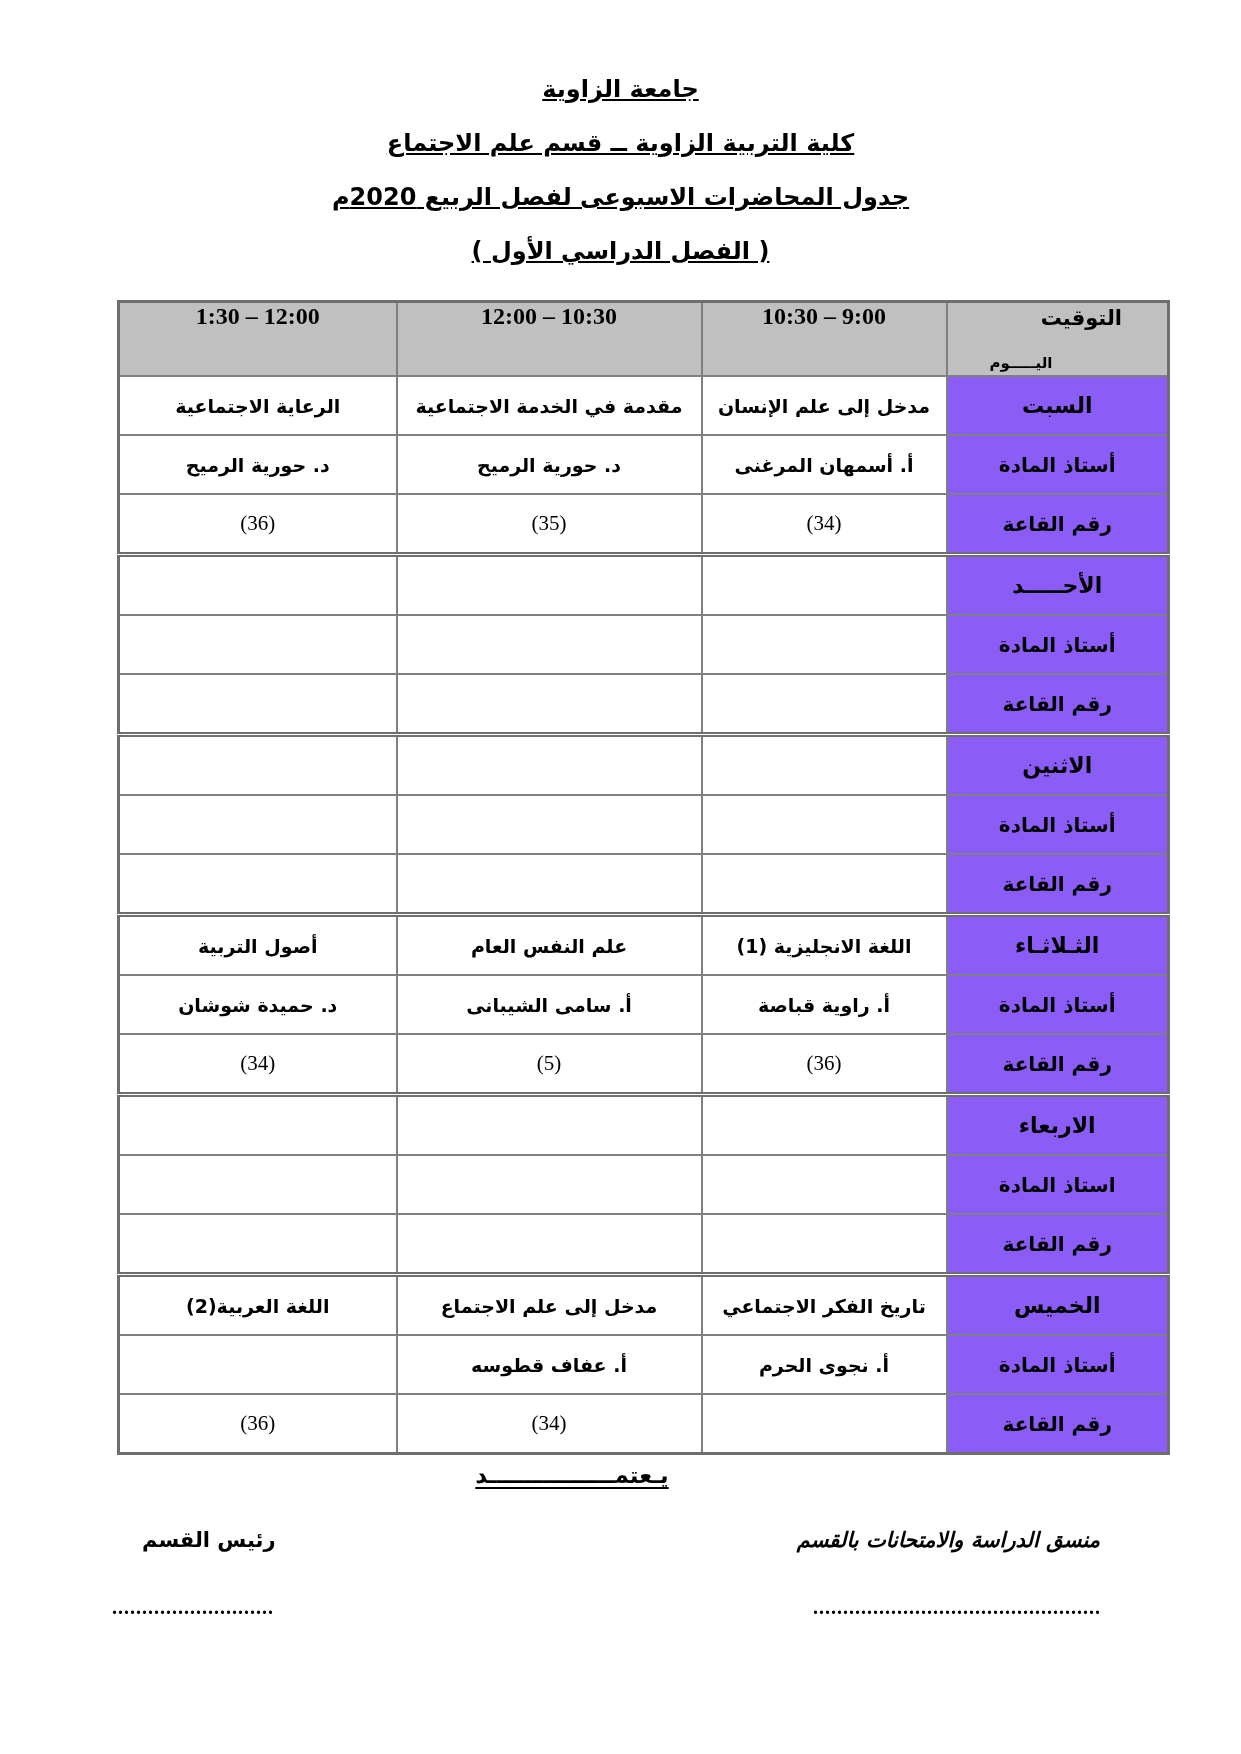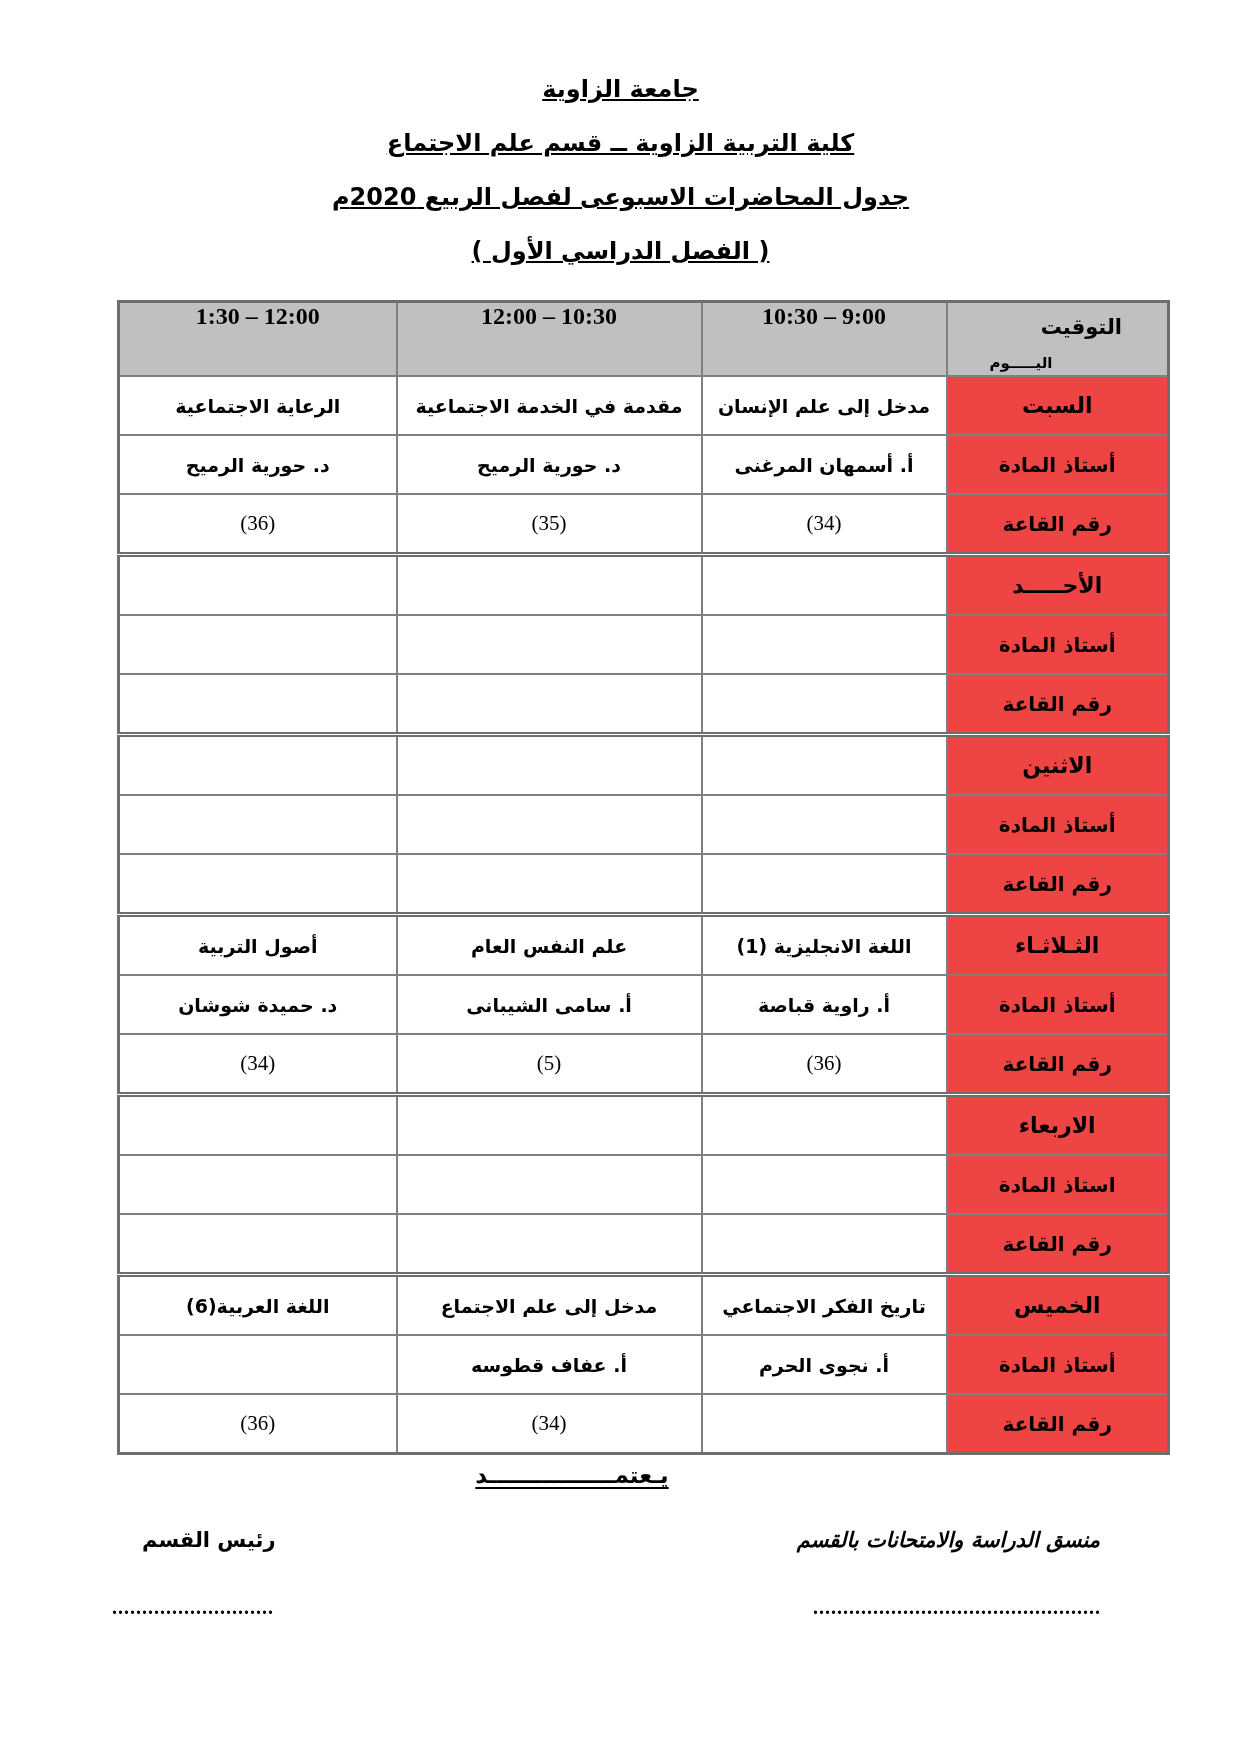--- a/index.html
+++ b/index.html
@@ -25,25 +25,25 @@
     font-family:"Liberation Serif", serif; font-weight:bold; font-size:24px;
     text-align:center; vertical-align:top; padding-top:8px;
     border-bottom:3px solid #6e6e6e;
   }
   td.corner {
     position:relative; border-bottom:3px solid #6e6e6e;
     background-image:linear-gradient(to top left,
        transparent calc(50% - 2px), #8a8a8a calc(50% - 1px),
        #e8e8e8 50%, #8a8a8a calc(50% + 1px), transparent calc(50% + 2px));
   }
-  .corner-top   { position:absolute; top:12px;  right:45px; font-weight:bold; font-size:21px; }
+  .corner-top   { position:absolute; top:3px;  right:45px; font-weight:bold; font-size:21px; }
   .corner-bottom{ position:absolute; bottom:3px; left:14px; font-weight:bold; font-size:15px;margin-left:28px; }
 
   td.lbl {
-    background:#ef4444; font-weight:bold; font-size:20px;
+    background:#8b5cf6; font-weight:bold; font-size:20px;
     text-align:center; border-left:5px double #6e6e6e;
   }
   td.day { font-size:22px; }
   tr.r td { height:57px; }
   tr.group-start td { border-top:5px double #6e6e6e; }
   td.cell { background:#ffffff; text-align:center; font-weight:bold; font-size:19px; }
   td.room { font-family:"Liberation Serif", serif; font-weight:normal; font-size:21px; }
 
   
   .approve {
@@ -182,21 +182,21 @@
       <td class="lbl">رقم القاعة</td>
       <td class="cell room"></td>
       <td class="cell room"></td>
       <td class="cell room"></td>
     </tr>
 
     <tr class="r group-start">
       <td class="lbl day">الخميس</td>
       <td class="cell">تاريخ الفكر الاجتماعي</td>
       <td class="cell">مدخل إلى علم الاجتماع</td>
-      <td class="cell">اللغة العربية(6)</td>
+      <td class="cell">اللغة العربية(2)</td>
     </tr>
     <tr class="r">
       <td class="lbl">أستاذ المادة</td>
       <td class="cell">أ.  نجوى الحرم</td>
       <td class="cell">أ.  عفاف قطوسه</td>
       <td class="cell"></td>
     </tr>
     <tr class="r">
       <td class="lbl">رقم القاعة</td>
       <td class="cell room"></td>

